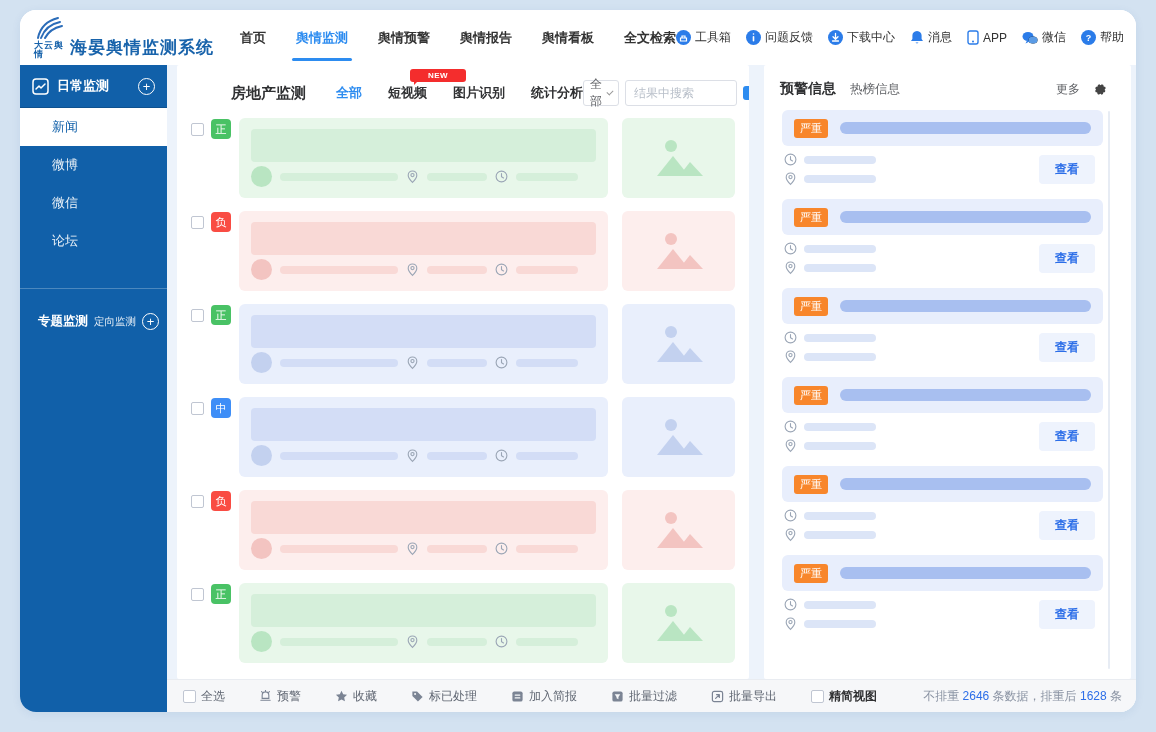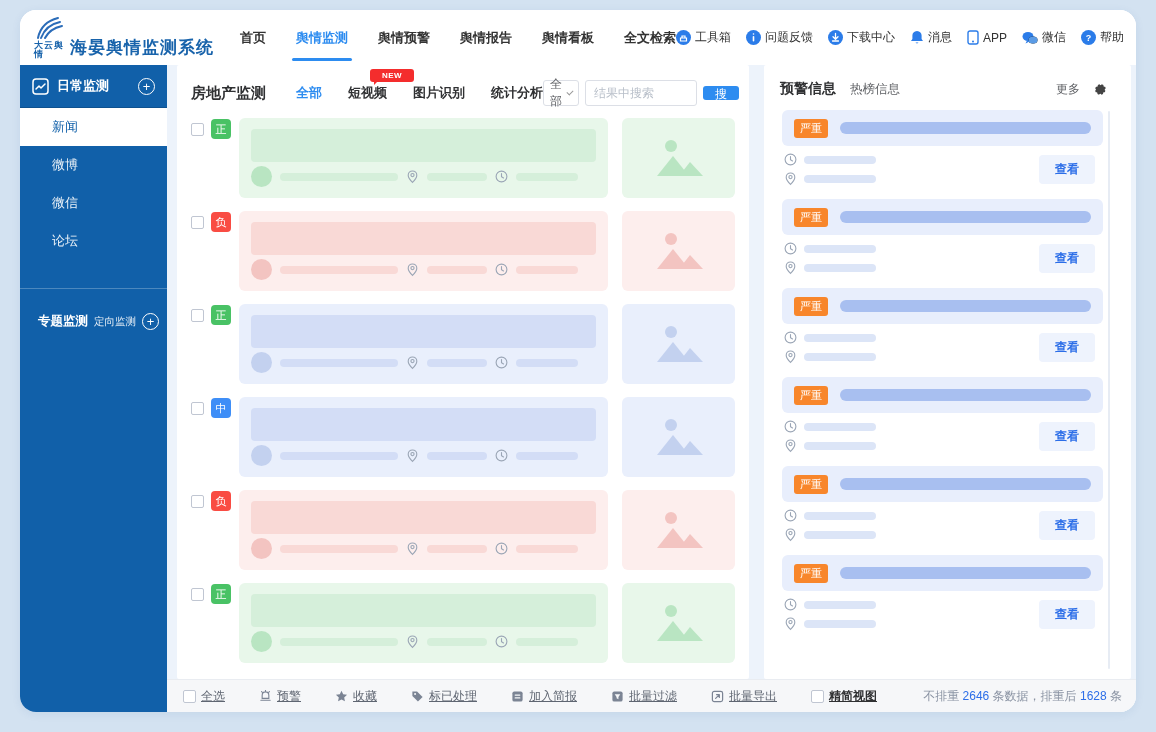--- a/index.html
+++ b/index.html
@@ -41,25 +41,25 @@
   .sb-foot .st { font-size:10.5px; opacity:.9; white-space:nowrap; flex:1; }
   
   .content { flex:1; background:#edf3fb; display:flex; flex-direction:column; min-width:0; }
   .panels { flex:1; display:flex; padding:0 5px 0 10px; gap:15px; min-height:0; }
   .panel { background:#fff; border-radius:2px; }
   .main-panel { flex:0 0 572px; width:572px; display:flex; flex-direction:column; overflow:hidden; }
   .side-panel { flex:1; display:flex; flex-direction:column; overflow:hidden; position:relative; }
   .side-panel::after { content:""; position:absolute; right:21px; top:46px; bottom:10px; width:2px; background:#e7ecf4; border-radius:2px; }
   
   .mp-head { display:flex; align-items:center; padding:15px 14px 10px 14px; }
-  .mp-title { font-size:15px; font-weight:bold; color:#303133; white-space:nowrap; }
+  .mp-title { font-size:15px; font-weight:bold; color:#303133; white-space:nowrap;margin-left:40px; }
   .mp-tabs { display:flex; align-items:center; gap:26px; margin-left:30px; }
   .mp-tab { font-size:13px; color:#303133; font-weight:bold; cursor:pointer; position:relative; white-space:nowrap; }
   .mp-tab.active { color:#2d8cf0; }
-  .new-badge { position:absolute; top:-15px; left:22px; background:#f42d2d; color:#fff; font-size:8px; font-weight:bold; padding:2px 12px; border-radius:3px; letter-spacing:.5px; }
+  .new-badge { position:absolute; top:-15px; left:22px; background:#f42d2d; color:#fff; font-size:8px; font-weight:bold; padding:2px 18px; border-radius:3px; letter-spacing:.5px; }
   .new-badge::after { content:""; position:absolute; left:4px; bottom:-3px; border:3px solid transparent; border-top-color:#f42d2d; border-left-color:#f42d2d; }
   .mp-search { margin-left:auto; display:flex; align-items:center; gap:6px; }
   .scope { display:flex; align-items:center; gap:4px; border:1px solid #dcdfe6; border-radius:3px; height:26px; padding:0 6px; font-size:12px; color:#606266; cursor:pointer; background:#fff; }
   .scope .chev { width:6px; height:6px; border-color:#999; margin-top:-2px; }
   .search-input { width:112px; height:26px; border:1px solid #dcdfe6; border-radius:3px; font-size:12px; padding:0 8px; color:#3b82f6; outline:none; font-family:inherit; }
   .search-input::placeholder { color:#b8bfc9; }
   .search-btn { height:14px; padding:0 12px; background:#2d8cf0; color:#fff; border:none; border-radius:3px; font-size:12px; cursor:pointer; font-family:inherit; }
   
   .mp-list { flex:1; overflow:hidden; padding:2px 14px 0 14px; }
   .row { display:flex; align-items:flex-start; margin-bottom:13px; }
@@ -89,21 +89,21 @@
   .alert-top { background:#e8eefc; border-radius:6px; height:36px; display:flex; align-items:center; padding:0 12px; gap:12px; }
   .lvl { background:#f8862b; color:#fff; font-size:11px; padding:2px 6px; border-radius:3px; white-space:nowrap; }
   .pill { flex:1; height:12px; border-radius:6px; background:#a8bff0; }
   .alert-meta { display:flex; align-items:center; padding:7px 2px 0 2px; }
   .alines { flex:1; display:flex; flex-direction:column; gap:6px; }
   .aline { display:flex; align-items:center; gap:7px; color:#9aa5b5; }
   .abar { width:72px; height:8px; border-radius:4px; background:#dce5f7; }
   .view-btn { background:#eef3fd; color:#2c6ee8; border:none; border-radius:4px; font-size:12px; font-weight:bold; padding:6px 16px; cursor:pointer; margin-right:6px; font-family:inherit; }
   
   .toolbar { flex:0 0 33px; height:33px; background:#f6f7f9; border-top:1px solid #e9ecf1; display:flex; align-items:center; padding:0 14px 0 16px; }
-  .tb-item { display:flex; align-items:center; gap:5px; font-size:12px; color:#5f6672; margin-right:34px; cursor:pointer; white-space:nowrap;text-decoration:underline; }
+  .tb-item { display:flex; align-items:center; gap:5px; font-size:12px; color:#5f6672; margin-right:34px; cursor:pointer; white-space:nowrap; }
   .tb-item .ckb { margin-top:0; }
   .tb-icon { color:#7b8494; display:flex; }
   .tb-item.compact { color:#303133; font-weight:bold; margin-right:0; }
   .tb-summary { margin-left:auto; font-size:12px; color:#8a93a3; white-space:nowrap; }
   .tb-summary b { color:#2c6ee8; font-weight:normal; }
 </style>
 </head>
 <body>
 
 <div class="page">

